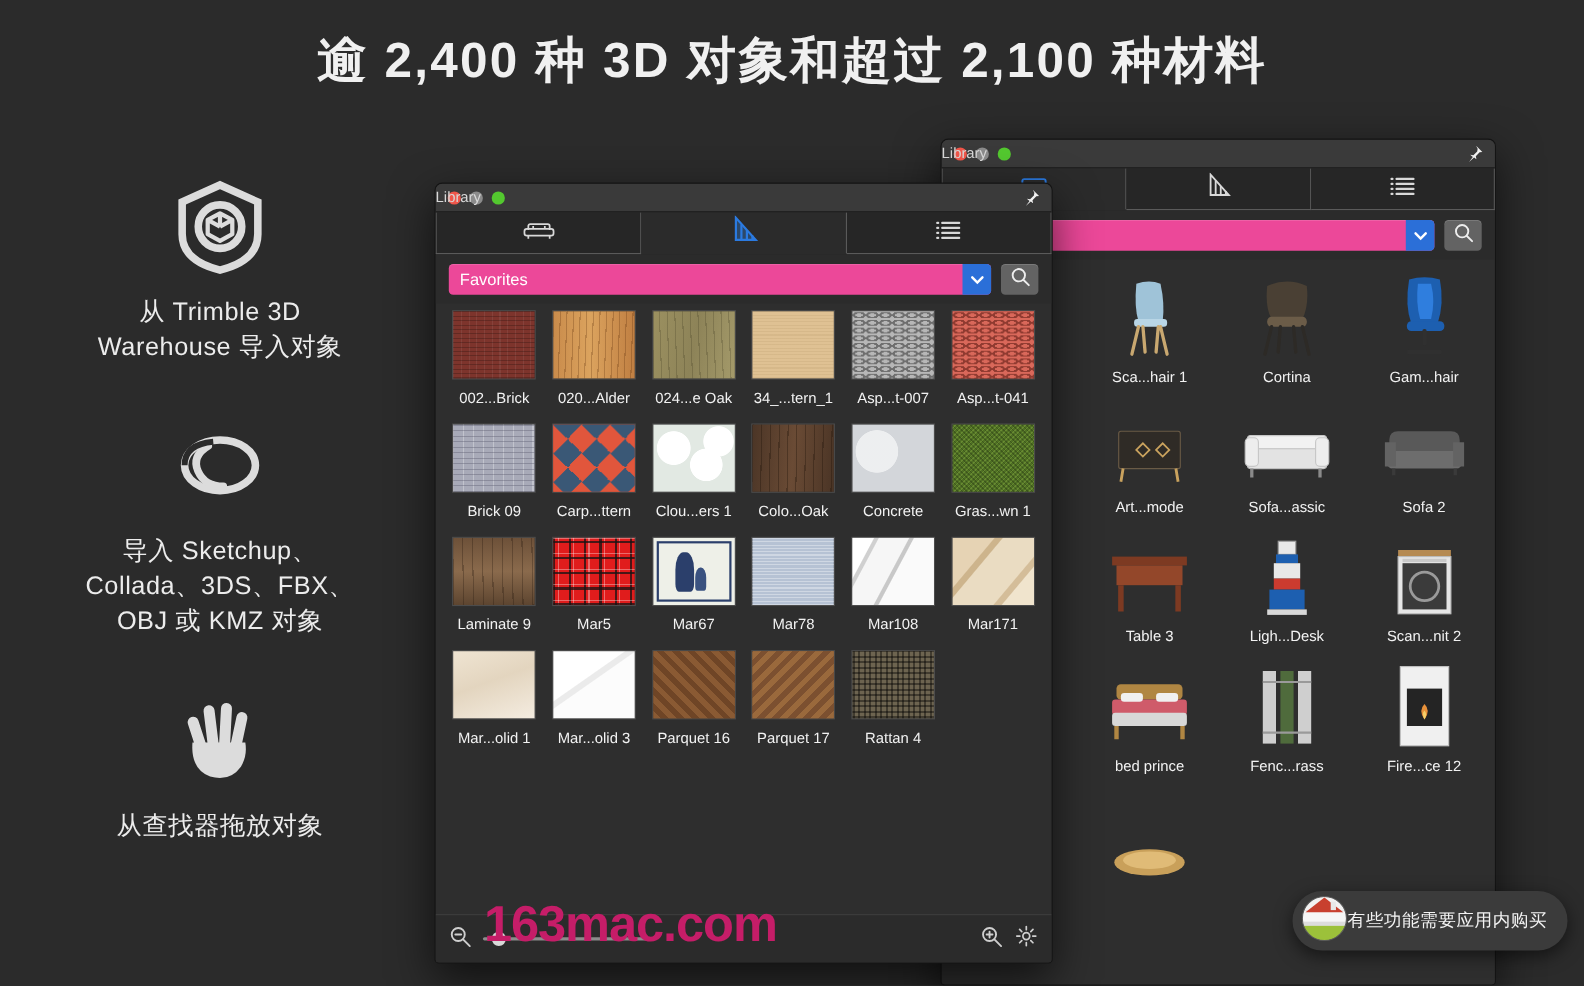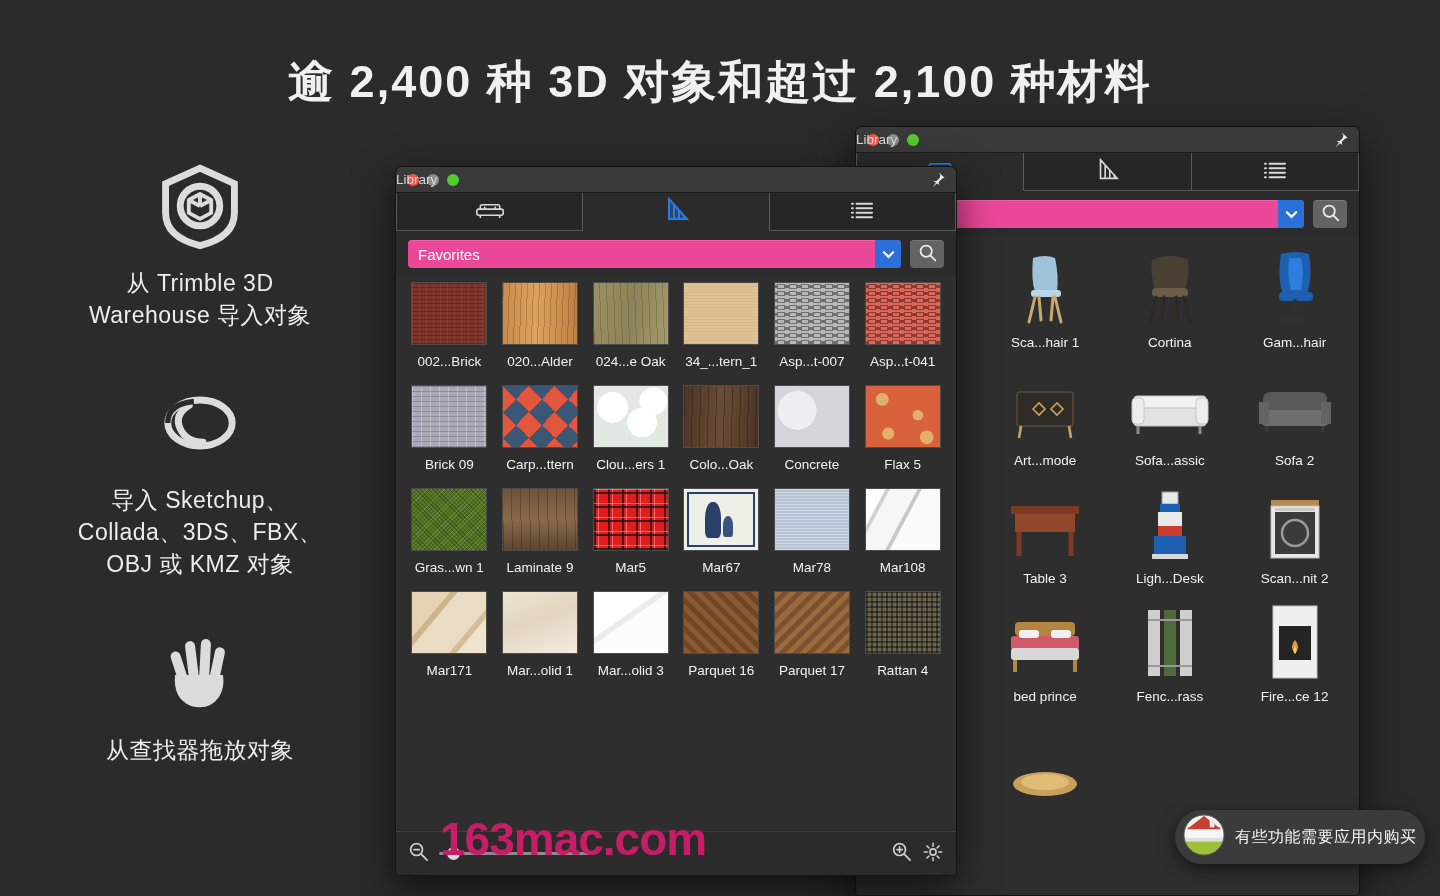--- a/index.html
+++ b/index.html
@@ -6,21 +6,21 @@
   html,body { width:1440px; height:896px; overflow:hidden; }
   body {
     background:#2b2b2b;
     font-family:"Liberation Sans","DejaVu Sans",sans-serif;
     color:#e8e8e8;
     position:relative;
   }
 
   
   #headline {
-    position:absolute; top:52px; left:0; width:1440px;
+    position:absolute; top:25px; left:0; width:1440px;
     text-align:center;
     font-size:45px; font-weight:700; letter-spacing:2px;
     color:#f0f0f0;
     white-space:nowrap;
   }
 
   
   #features { position:absolute; left:30px; top:160px; width:340px; }
   .feature { text-align:center; margin-bottom:46px; }
   .feature-icon { height:92px; display:flex; align-items:center; justify-content:center; }
@@ -114,21 +114,21 @@
   #watermark {
     position:absolute; left:440px; top:812px;
     font-size:46px; font-weight:700; color:#c51d68;
     letter-spacing:-1px; z-index:40;
   }
 
   
   #toast {
     position:absolute; left:1175px; top:810px; width:250px; height:54px;
     background:#3b3b3b; border-radius:27px;
-    display:flex; align-items:center; gap:10px; padding-left:8px;
+    display:flex; align-items:center; padding-left:8px;
     box-shadow:0 5px 16px rgba(0,0,0,.55); z-index:50;text-align:center;
   }
   #toast .toast-text { font-size:16px; color:#f3f3f3; letter-spacing:.5px; }
 
   
   .tx { width:100%; height:100%; }
 </style>
 </head>
 <body>
 
@@ -640,31 +640,20 @@
 
     <div class="cell">
       <div class="thumb">
         <div class="tx" style="background:
              radial-gradient(circle at 30% 40%,rgba(255,255,255,.6) 0 30%,transparent 31%),
              #d3d6da;"></div>
       </div>
       <div class="cell-label">Concrete</div>
     </div>
 
-    <div class="cell">
-      <div class="thumb">
-        <div class="tx" style="background:
-             radial-gradient(circle at 22% 22%,#e2b06a 0 8%,transparent 9%),
-             radial-gradient(circle at 70% 48%,#e2b06a 0 8%,transparent 9%),
-             radial-gradient(circle at 30% 78%,#e2b06a 0 8%,transparent 9%),
-             radial-gradient(circle at 82% 84%,#e2b06a 0 8%,transparent 9%),
-             #d9623c;"></div>
-      </div>
-      <div class="cell-label">Flax 5</div>
-    </div>
 
     <div class="cell">
       <div class="thumb">
         <div class="tx" style="background:
              repeating-linear-gradient(45deg,rgba(0,0,0,.22) 0 1px,transparent 1px 3px),
              repeating-linear-gradient(-45deg,rgba(160,200,80,.3) 0 1px,transparent 1px 3px),
              #4f7024;"></div>
       </div>
       <div class="cell-label">Gras...wn 1</div>
     </div>

